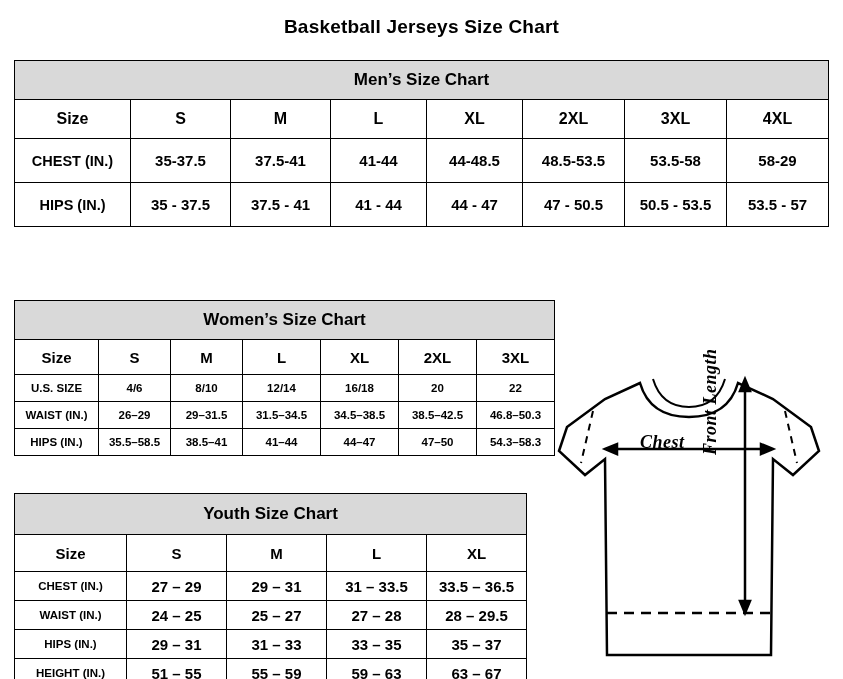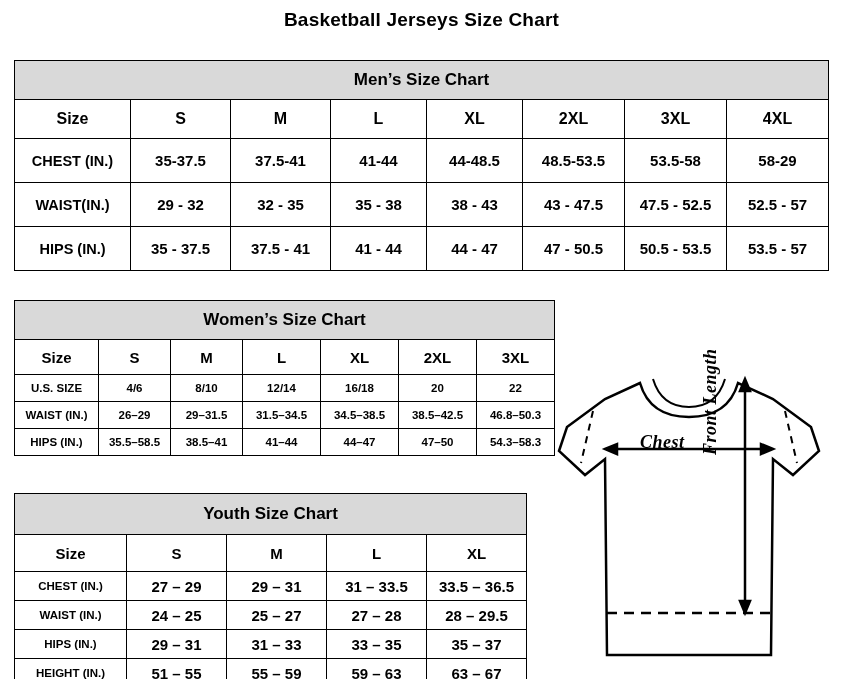--- a/index.html
+++ b/index.html
@@ -12,21 +12,21 @@
     height: 679px;
     font-family: "Liberation Sans", sans-serif;
     color: #000000;
     position: relative;
     overflow: hidden;
   }
   .page-title {
     text-align: center;
     font-size: 19px;
     font-weight: bold;
-    margin-top: 9px;
+    margin-top: 16px;
     margin-bottom: 0;
     letter-spacing: 0.2px;
   }
   table {
     border-collapse: collapse;
     table-layout: fixed;
     padding-left: 24px;
   }
   table td, table th {
     border: 1px solid #000000;
@@ -175,30 +175,20 @@
     </tr>
     <tr class="row">
       <td class="rowlbl">CHEST (IN.)</td>
       <td>35-37.5</td>
       <td>37.5-41</td>
       <td>41-44</td>
       <td>44-48.5</td>
       <td>48.5-53.5</td>
       <td>53.5-58</td>
       <td>58-29</td>
-    </tr>
-    <tr class="row">
-      <td class="rowlbl">WAIST(IN.)</td>
-      <td>29 - 32</td>
-      <td>32 - 35</td>
-      <td>35 - 38</td>
-      <td>38 - 43</td>
-      <td>43 - 47.5</td>
-      <td>47.5 - 52.5</td>
-      <td>52.5 - 57</td>
     </tr>
     <tr class="row">
       <td class="rowlbl">HIPS (IN.)</td>
       <td>35 - 37.5</td>
       <td>37.5 - 41</td>
       <td>41 - 44</td>
       <td>44 - 47</td>
       <td>47 - 50.5</td>
       <td>50.5 - 53.5</td>
       <td>53.5 - 57</td>

